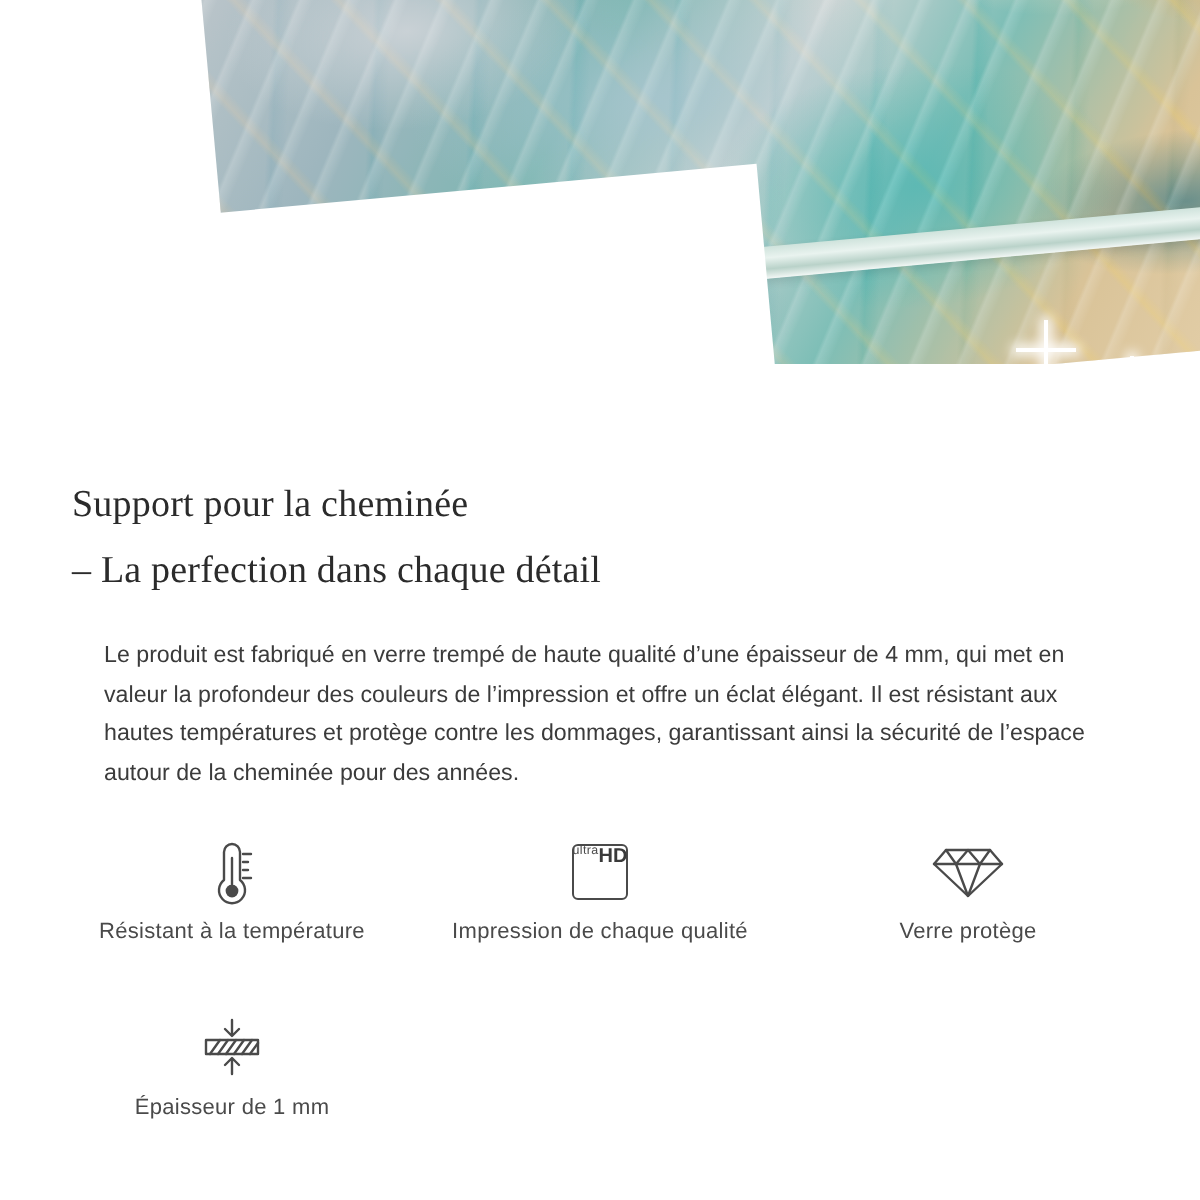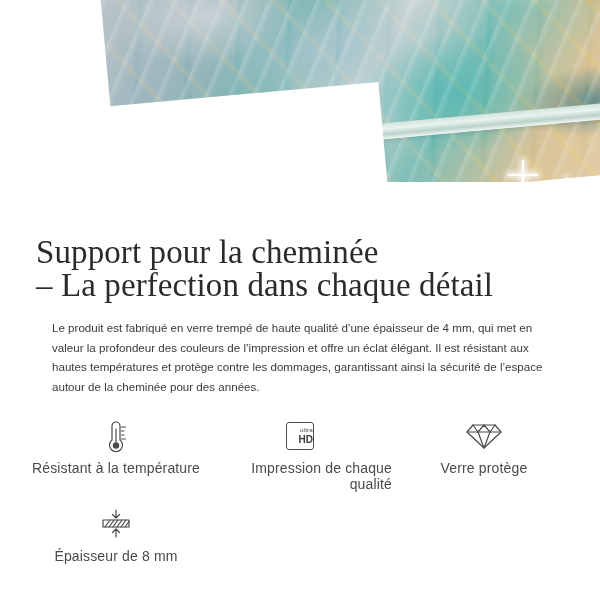--- a/index.html
+++ b/index.html
@@ -110,21 +110,21 @@
   .sparkle.s2 { left: 556px; top: 178px; width: 20px; height: 20px; }
   .sparkle.s2::before { width: 20px; margin-left: -10px; }
   .sparkle.s2::after { height: 20px; margin-top: -10px; }
 
   
   .content {
     padding: 14px 36px 0 36px;
   }
   .headline {
     font-family: "Liberation Serif", serif;
-    font-size: 33px;
+    font-size: 19px;
     line-height: 33px;
     color: #2b2b2b;
     font-weight: 400;
     margin: 0 0 14px 0;
     letter-spacing: 0.1px;
   }
   .headline .line2 { display: block; }
 
   .body-copy {
     font-family: "Liberation Sans", sans-serif;
@@ -150,42 +150,42 @@
     justify-content: flex-start;
     height: 78px;
   }
   .feature-icon {
     height: 44px;
     display: flex;
     align-items: center;
     justify-content: center;
   }
   .feature-label {
-    font-size: 14px;
+    font-size: 11px;
     color: #4a4a4a;
     text-align: right;
     letter-spacing: 0.15px;
     margin-top: 2px;
   }
   svg { display: block; }
   .stroke {
     fill: none;
     stroke: #4a4a4a;
     stroke-width: 1.2;
     stroke-linecap: round;
     stroke-linejoin: round;
   }
   .ultrahd-box {
     width: 26px;
     height: 26px;
     border: 1.3px solid #4a4a4a;
     border-radius: 3px;
     display: flex;
-    flex-direction: column;
-    align-items: flex-end;
+    flex-direction: row;
+    align-items: flex-start;
     justify-content: center;
     line-height: 1;
   }
   .ultrahd-box .u1 {
     font-size: 6.2px;
     color: #4a4a4a;
     letter-spacing: 0.2px;
   }
   .ultrahd-box .u2 {
     font-size: 10px;
@@ -256,17 +256,17 @@
 
     <div class="feature">
       <div class="feature-icon">
         <svg width="40" height="34" viewBox="0 0 40 34">
           <path class="stroke" d="M20 3 v7 M16.5 7.5 L20 11 l3.5 -3.5"></path>
           <rect class="stroke" x="7" y="13" width="26" height="7"></rect>
           <path class="stroke" d="M9 20 l5 -7 M13 20 l5 -7 M17 20 l5 -7 M21 20 l5 -7 M25 20 l5 -7 M29 20 l4 -5.5"></path>
           <path class="stroke" d="M20 30 v-7 M16.5 25.5 L20 22 l3.5 3.5"></path>
         </svg>
       </div>
-      <div class="feature-label">Épaisseur de 8 mm</div>
+      <div class="feature-label">Épaisseur de 1 mm</div>
     </div>
 
   </div>
 </div>
 
 </body></html>

